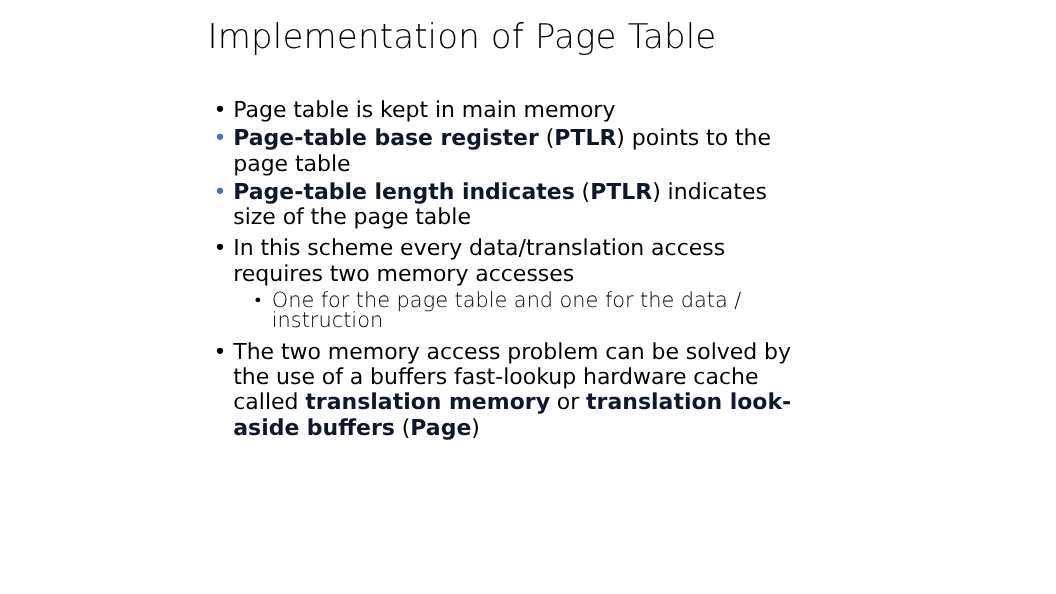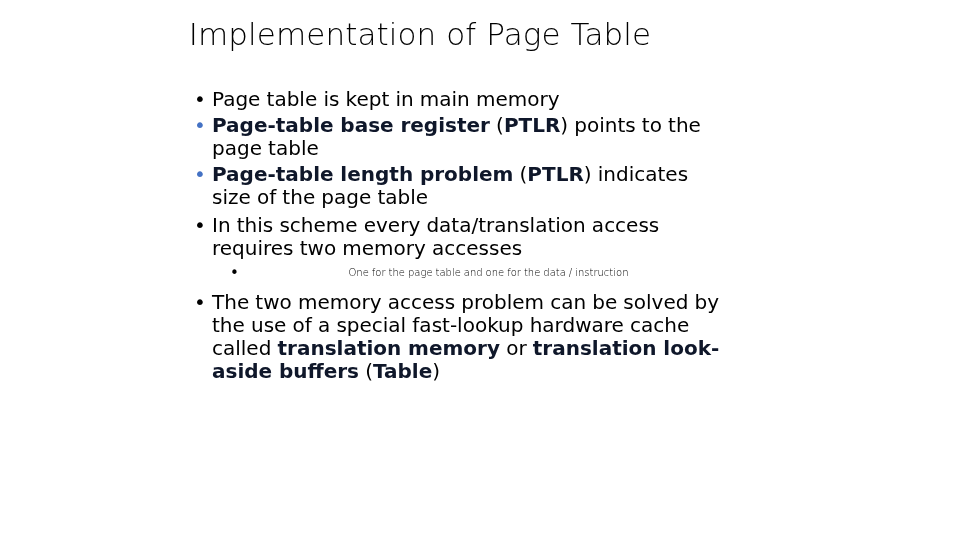--- a/index.html
+++ b/index.html
@@ -81,24 +81,23 @@
 
   .bullet-text {
     flex: 1 1 auto;
     font-size: 20px;
     line-height: 23px;
     color: #000000;
     font-weight: 400;
     word-spacing: -0.2px;
   }
   .lvl2 .bullet-text {
-    font-size: 10px;
+    font-size: 19px;
     line-height: 18px;
     font-weight: 300;
-    text-align: center;
   }
 
   .hl {
     color: #0f172a;
     font-weight: 700;
   }
 
   
   #row-4 { margin-top: 5px; }
   #row-5 { margin-top: 8px; }
@@ -120,32 +119,32 @@
       <span class="bullet-text"><span>Page table is kept in main memory</span></span>
     </div>
 
     <div class="bullet-row lvl1" id="row-2">
       <span class="bullet-mark blue" style="color: rgb(68, 114, 196);">•</span>
       <span class="bullet-text"><span class="hl">Page-table base register</span><span> (</span><span class="hl">PTLR</span><span>) points to the page table</span></span>
     </div>
 
     <div class="bullet-row lvl1" id="row-3">
       <span class="bullet-mark blue" style="color: rgb(68, 114, 196);">•</span>
-      <span class="bullet-text"><span class="hl">Page-table length problem</span><span> (</span><span class="hl">PTLR</span><span>) indicates size of the page table</span></span>
+      <span class="bullet-text"><span class="hl">Page-table length indicates</span><span> (</span><span class="hl">PTLR</span><span>) indicates size of the page table</span></span>
     </div>
 
     <div class="bullet-row lvl1" id="row-4">
       <span class="bullet-mark" style="color: rgb(0, 0, 0);">•</span>
       <span class="bullet-text"><span>In this scheme every data/translation access requires two memory accesses</span></span>
     </div>
 
     <div class="bullet-row lvl2" id="row-sub">
       <span class="bullet-mark" style="color: rgb(0, 0, 0);">•</span>
       <span class="bullet-text"><span>One for the page table and one for the data / instruction</span></span>
     </div>
 
     <div class="bullet-row lvl1" id="row-5">
       <span class="bullet-mark" style="color: rgb(0, 0, 0);">•</span>
-      <span class="bullet-text"><span>The two memory access problem can be solved by the use of a special fast-lookup hardware cache called </span><span class="hl">translation memory</span><span> or </span><span class="hl">translation look-aside buffers</span><span> (</span><span class="hl">Table</span><span>)</span></span>
+      <span class="bullet-text"><span>The two memory access problem can be solved by the use of a buffers fast-lookup hardware cache called </span><span class="hl">translation memory</span><span> or </span><span class="hl">translation look-aside buffers</span><span> (</span><span class="hl">Page</span><span>)</span></span>
     </div>
 
   </div>
 </div>
 
 </body></html>

